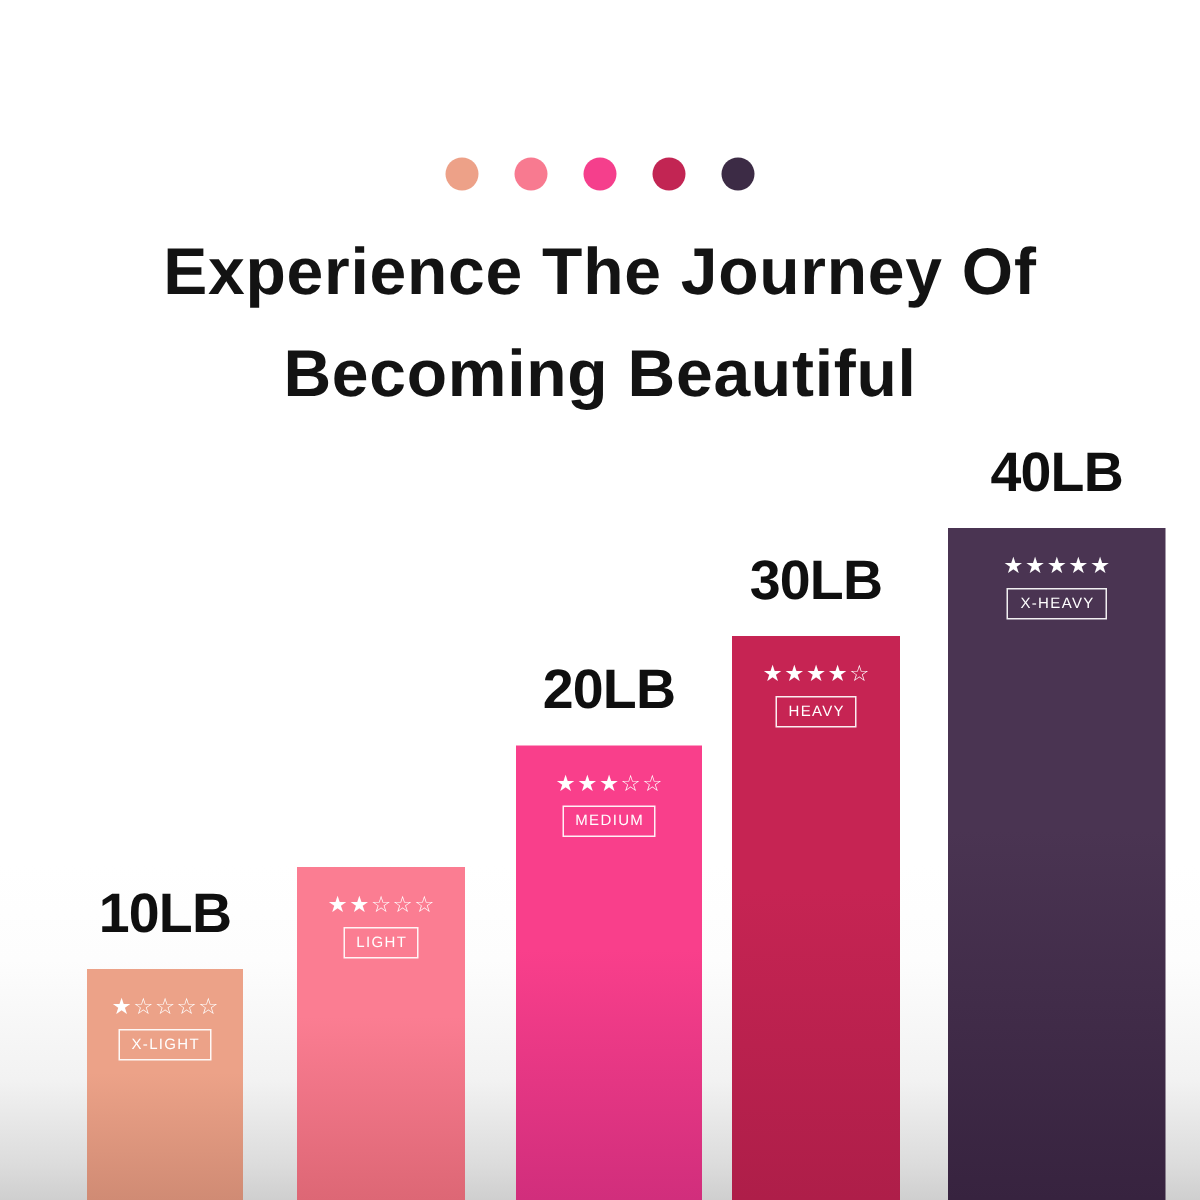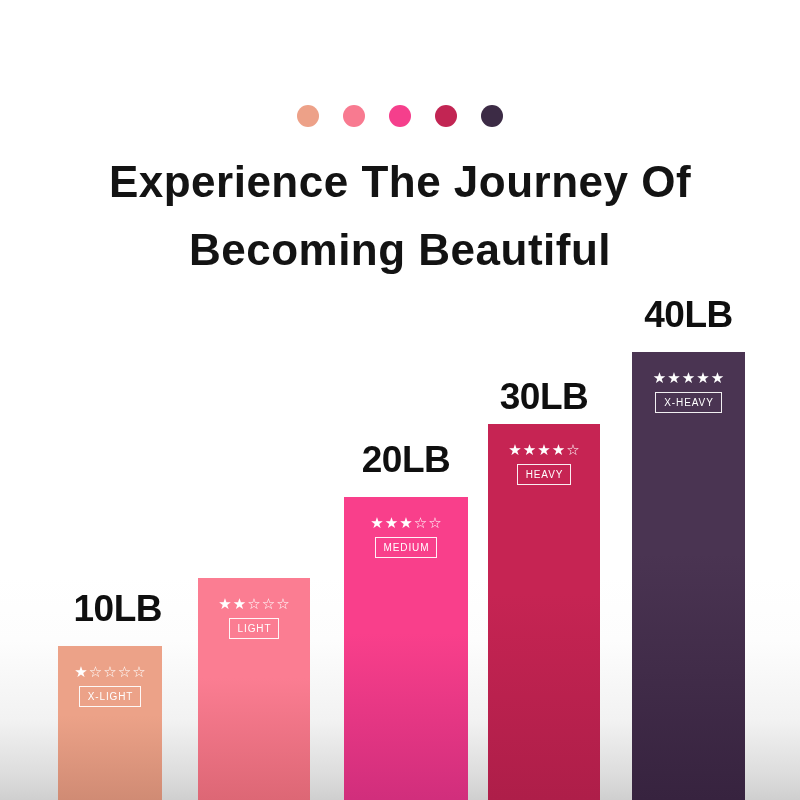--- a/index.html
+++ b/index.html
@@ -131,21 +131,21 @@
       <div class="dot" style="background: rgb(60, 43, 69);"></div>
     </div>
 
   <div id="heading">
     <span class="line">Experience The Journey Of</span>
     <span class="line">Becoming Beautiful</span>
   </div>
 
   <div id="bars">
       <div class="bar-group" style="left: 58px; width: 104px; height: 210px;">
-        <div class="bar-label" style="top: 0px; text-align: right;">10LB</div>
+        <div class="bar-label" style="top: 0px;">10LB</div>
         <div class="bar" style="height: 154px; background: linear-gradient(rgb(236, 162, 136) 0%, rgb(236, 162, 136) 45%, rgb(208, 139, 116) 100%);">
           <div class="bar-inner">
             <div class="stars">
               <span class="star">★</span>
               <span class="star">☆</span>
               <span class="star">☆</span>
               <span class="star">☆</span>
               <span class="star">☆</span>
             </div>
             <div class="badge">X-LIGHT</div>
@@ -175,35 +175,35 @@
               <span class="star">★</span>
               <span class="star">★</span>
               <span class="star">☆</span>
               <span class="star">☆</span>
             </div>
             <div class="badge">MEDIUM</div>
           </div>
         </div>
       </div>
       <div class="bar-group" style="left: 488px; width: 112px; height: 432px;">
-        <div class="bar-label" style="top: 0px; margin-top: 10px;">30LB</div>
+        <div class="bar-label" style="top: 0px;">30LB</div>
         <div class="bar" style="height: 376px; background: linear-gradient(rgb(198, 36, 83) 0%, rgb(198, 36, 83) 45%, rgb(174, 30, 73) 100%);">
           <div class="bar-inner">
             <div class="stars">
               <span class="star">★</span>
               <span class="star">★</span>
               <span class="star">★</span>
               <span class="star">★</span>
               <span class="star">☆</span>
             </div>
             <div class="badge">HEAVY</div>
           </div>
         </div>
       </div>
-      <div class="bar-group" style="left: 632px; width: 113px; height: 504px;">
+      <div class="bar-group" style="left: 632px; width: 113px; height: 504px; padding-left: 32px;">
         <div class="bar-label" style="top: 0px;">40LB</div>
         <div class="bar" style="height: 448px; background: linear-gradient(rgb(74, 52, 82) 0%, rgb(74, 52, 82) 45%, rgb(55, 35, 63) 100%);">
           <div class="bar-inner">
             <div class="stars">
               <span class="star">★</span>
               <span class="star">★</span>
               <span class="star">★</span>
               <span class="star">★</span>
               <span class="star">★</span>
             </div>

